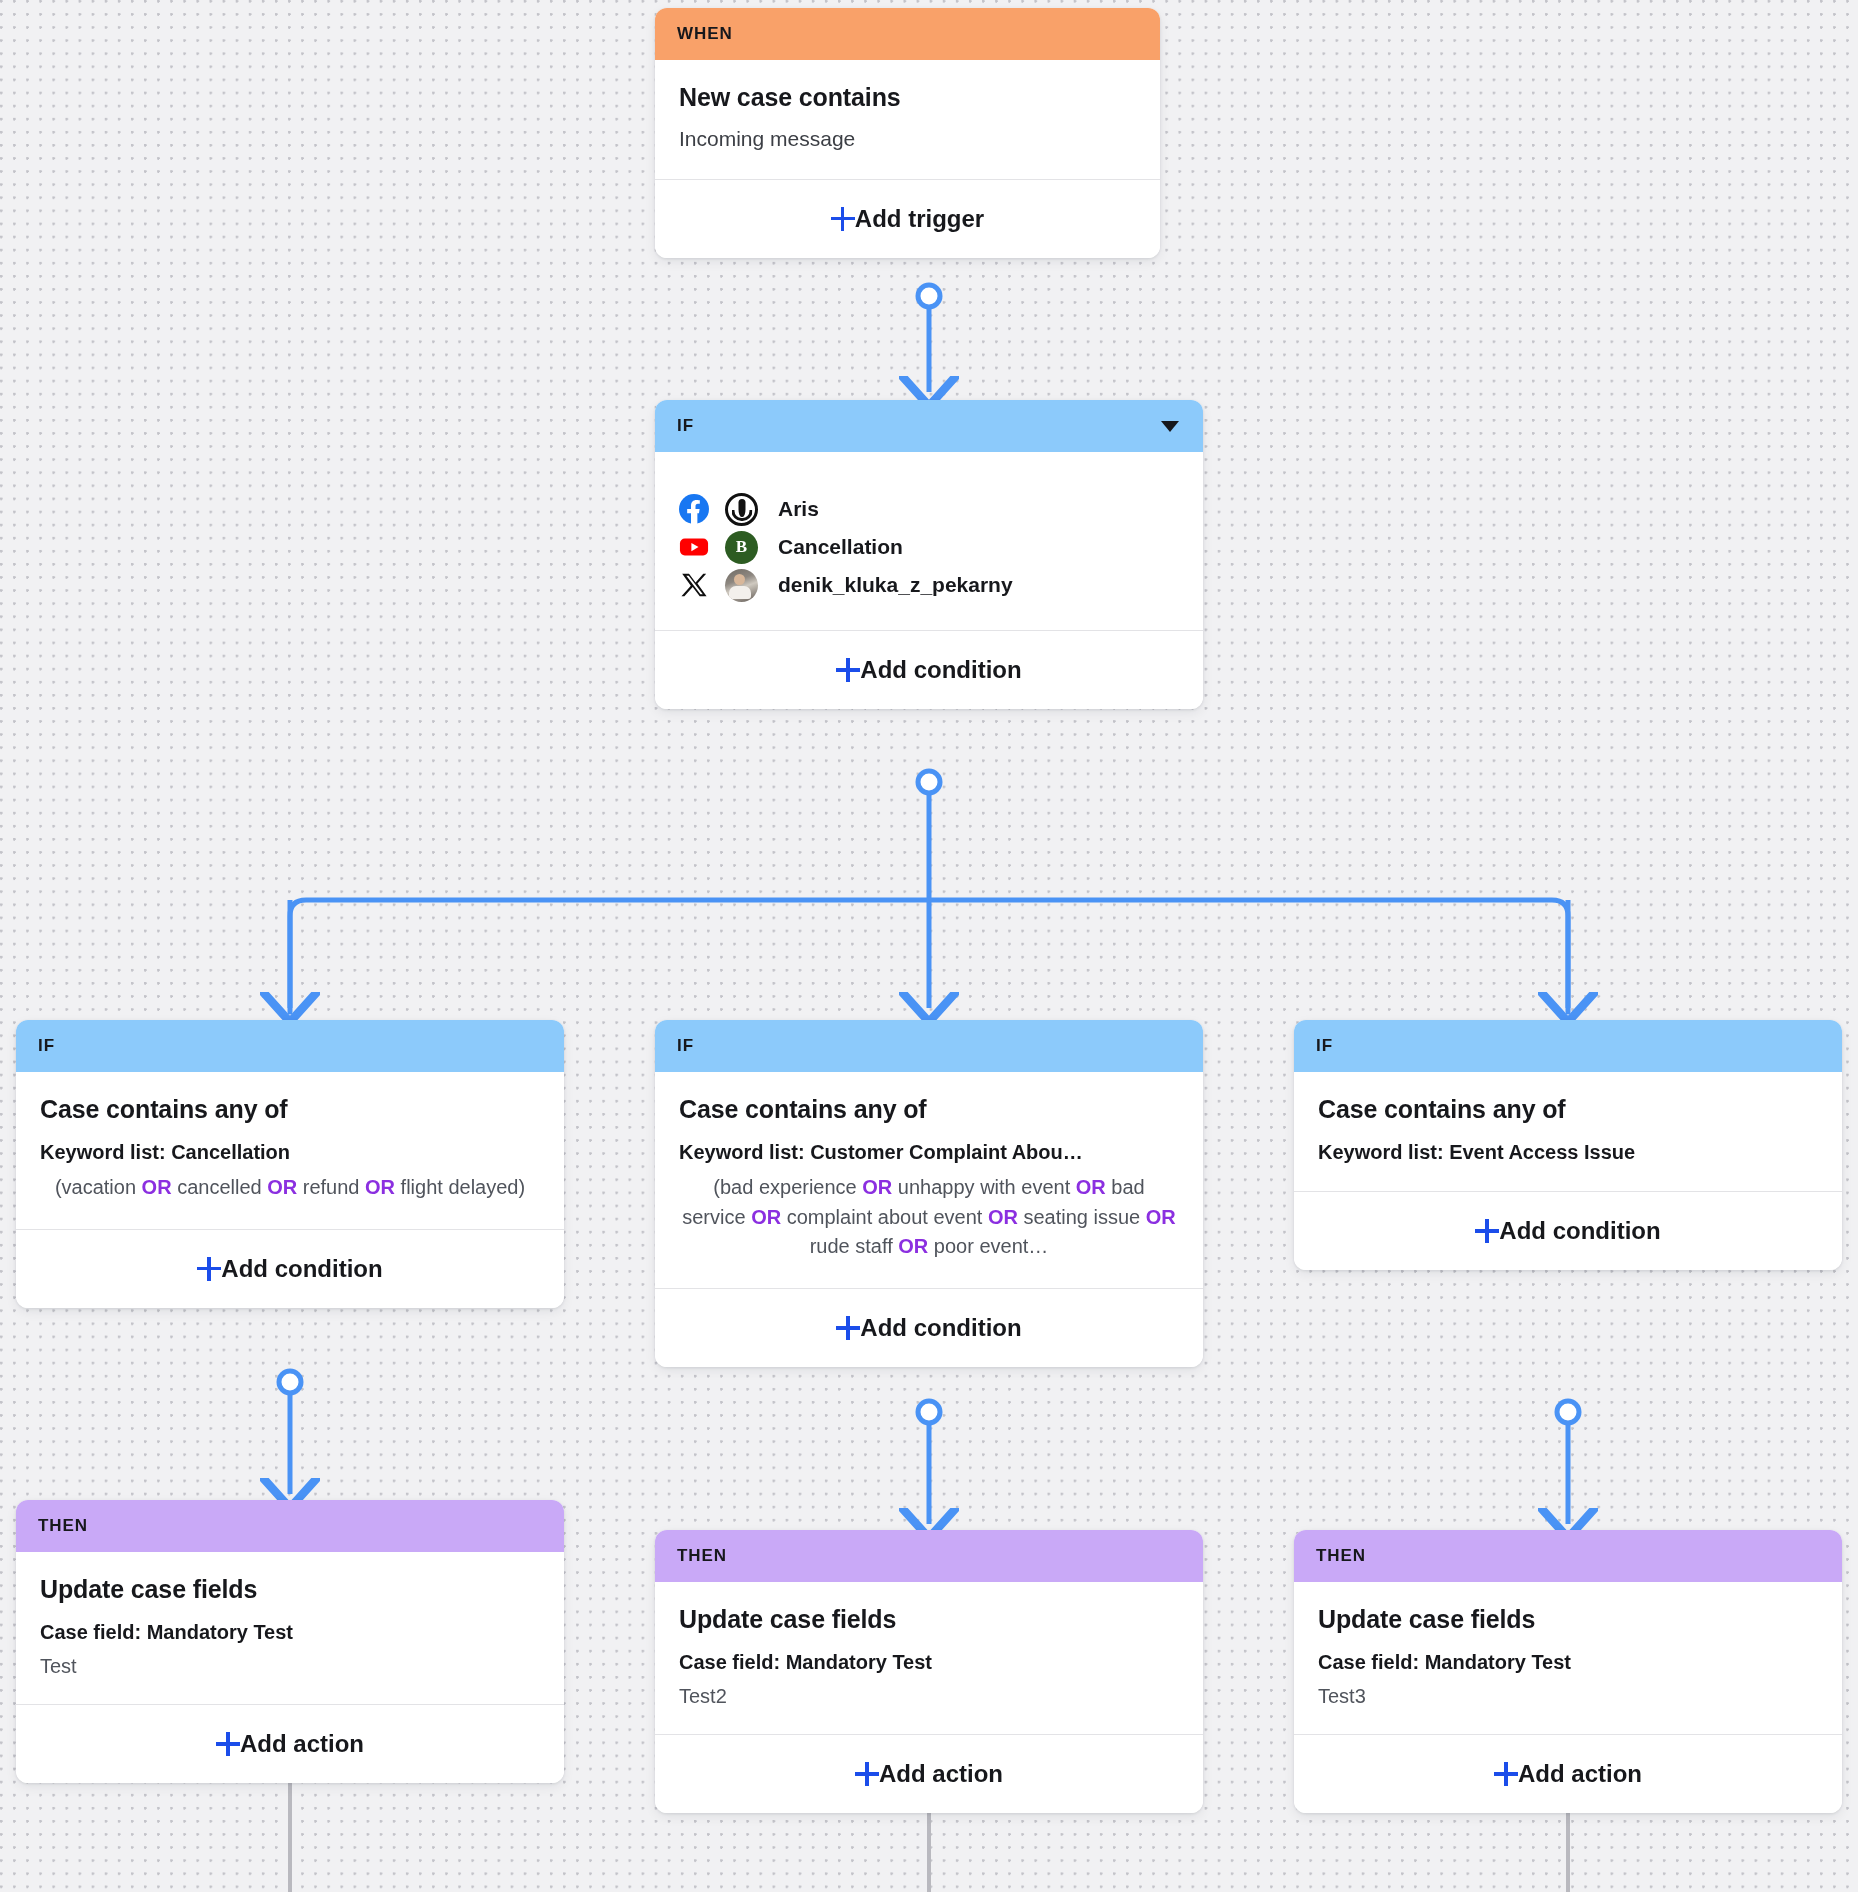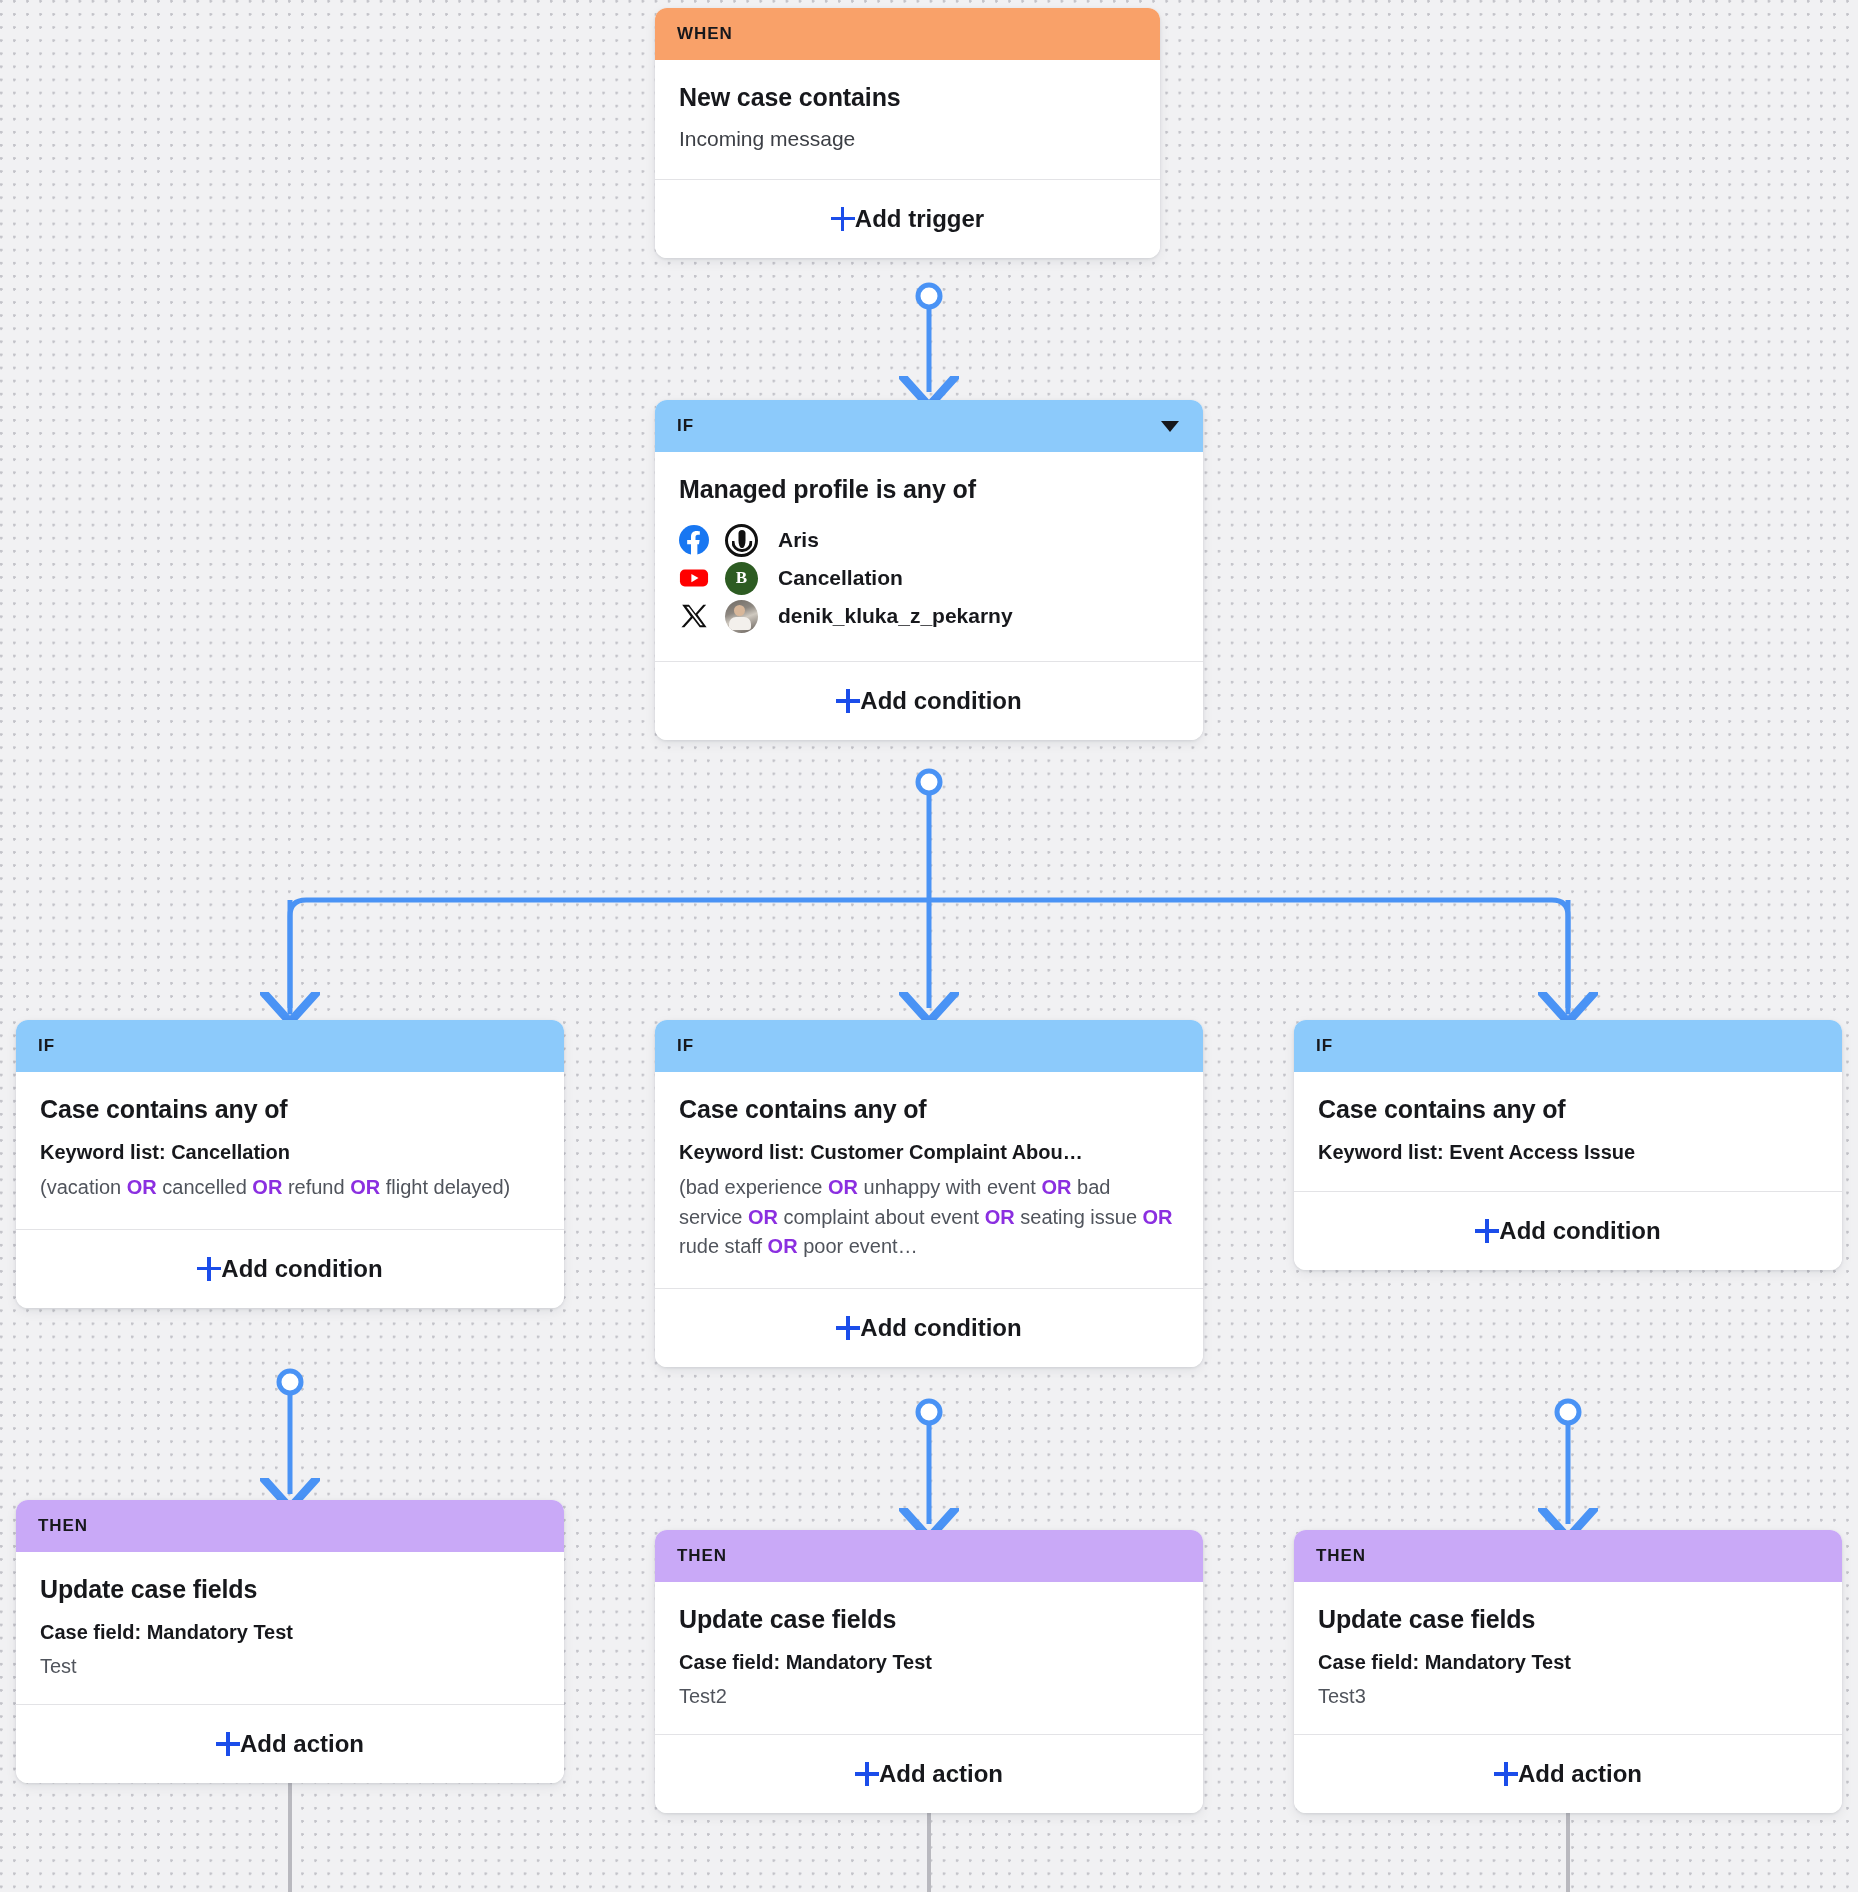--- a/index.html
+++ b/index.html
@@ -89,20 +89,21 @@
     font-weight: 700;
     color: #17181c;
     margin-top: 14px;
     line-height: 1.3;
   }
   .card-kw {
     font-size: 20px;
     color: #50545c;
     margin-top: 8px;
     line-height: 1.48;
+    text-align: center;
   }
   .card-kw b { color: #8b2fe0; font-weight: 700; }
   .card-val {
     font-size: 20px;
     color: #50545c;
     margin-top: 10px;
   }
 
   .card-foot {
     height: 78px;
@@ -250,21 +251,20 @@
       <span>Add trigger</span>
     </div>
   </div>
 
   <div class="card" style="left:655px; top:400px; width:548px;">
     <div class="card-head head-if">
       <span>IF</span>
       <span class="chev"></span>
     </div>
     <div class="card-body">
-      <div class="card-title">Managed profile is any of</div>
 
       <div class="profiles">
 
         <div class="prow">
           <svg class="plat" viewBox="0 0 32 32">
             <circle cx="16" cy="16" r="16" fill="#1877F2"></circle>
             <path d="M21.3 20.6l.7-4.6h-4.4v-3c0-1.3.6-2.5 2.6-2.5h2V6.6s-1.8-.3-3.5-.3c-3.6 0-5.9 2.2-5.9 6.1V16H8.7v4.6h4.1V32a16 16 0 006.8 0V20.6z" fill="#fff"></path>
           </svg>
           <span class="av av-jedi"></span>
           <span class="prow-name">Aris</span>

